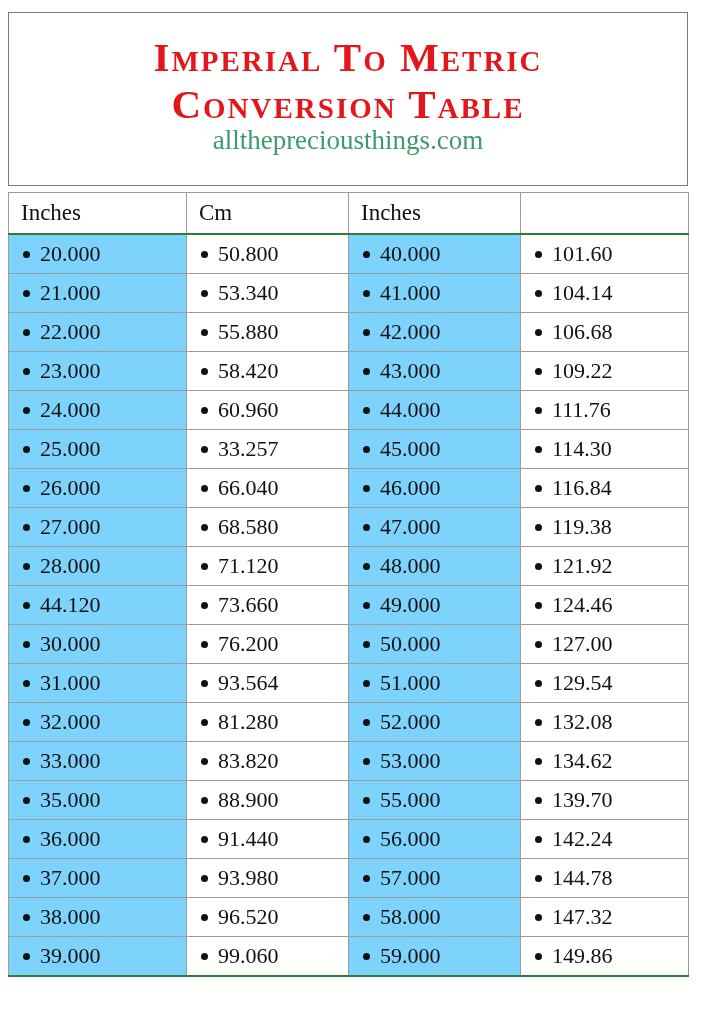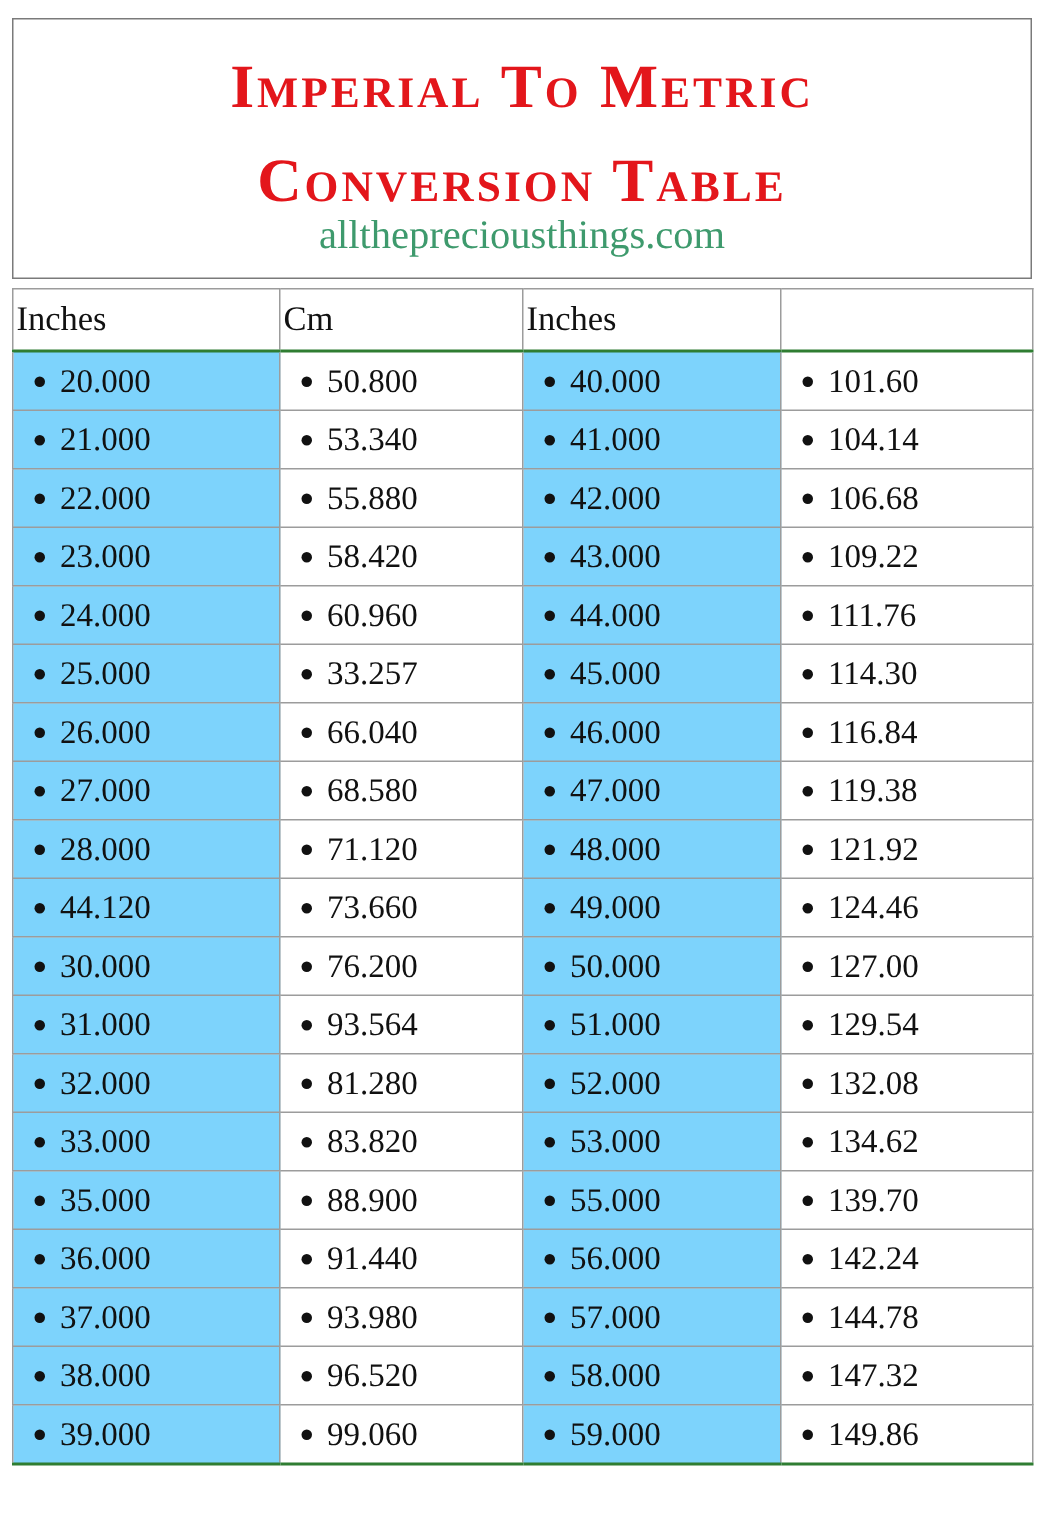--- a/index.html
+++ b/index.html
@@ -37,21 +37,21 @@
     color: #e3161b;
     font-family: "Liberation Serif", serif;
     font-weight: bold;
     font-size: 41px;
     letter-spacing: 2px;
     line-height: 1.0;
     font-variant: small-caps;
     text-transform: capitalize;
   }
   .title-line-1 { margin-top: 24px; }
-  .title-line-2 { margin-top: 22px; }
+  .title-line-2 { margin-top: 6px; }
   .site-url {
     color: #3e9a6d;
     font-family: "Liberation Serif", serif;
     font-size: 27px;
     letter-spacing: 0px;
   }
 
   
   .table-wrap {
     position: absolute;
@@ -69,21 +69,21 @@
     padding: 0;
     height: 38px;
     font-size: 22px;
     font-family: "Liberation Serif", serif;
     color: #111111;
     vertical-align: middle;
   }
   table.conv thead th {
     background: #ffffff;
     text-align: left;
-    padding-left: 2px;
+    padding-left: 12px;
     font-weight: normal;
     font-size: 23px;
     border-bottom: 2px solid #2f7d32;
     height: 40px;
   }
   table.conv thead th.blank {
     border-left: 1px solid #9c9c9c;
   }
   .cell {
     display: flex;

